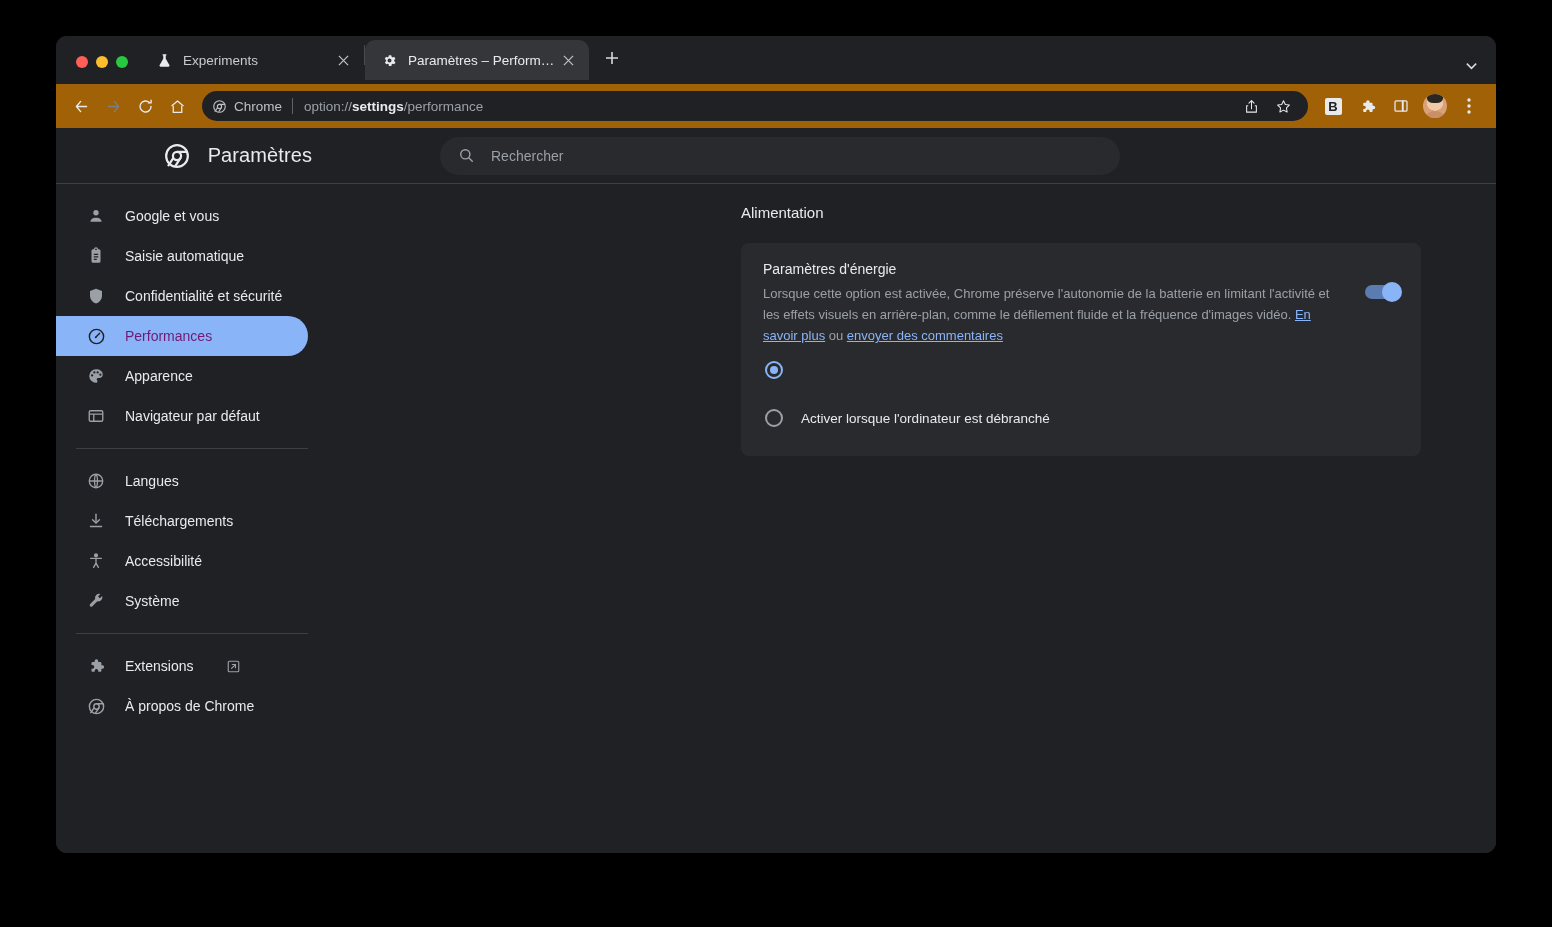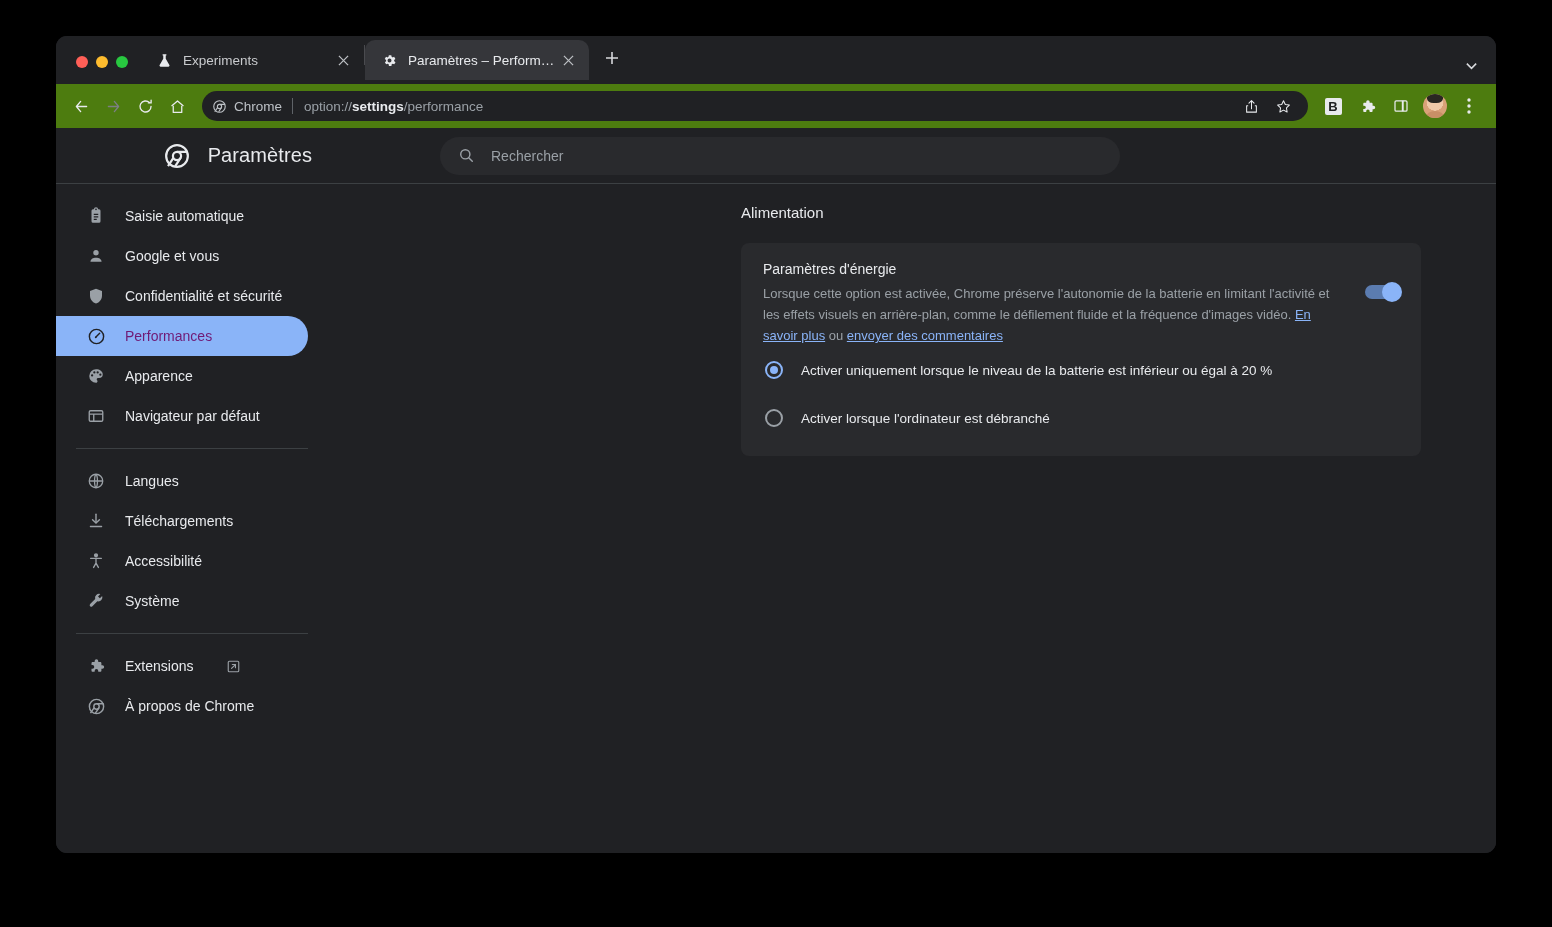--- a/index.html
+++ b/index.html
@@ -95,21 +95,21 @@
     margin-left: auto;
     display: flex;
     align-items: center;
     padding: 0 18px 12px 0;
     color: #d7d9dc;
   }
 
   
   .toolbar {
     height: 44px;
-    background: #4d7c0f;
+    background: #a16207;
     display: flex;
     align-items: center;
     padding: 0 12px 0 10px;
     gap: 2px;
   }
   .tbtn {
     width: 30px; height: 30px;
     display: flex; align-items: center; justify-content: center;
     border-radius: 50%;
     color: #e8eaed;
@@ -467,33 +467,33 @@
     </div>
 
     <div class="body-row">
 
       <nav class="sidebar">
 
         <div class="nav-group">
           <div class="nav-item">
             <span class="ico">
               <svg width="18" height="18" viewBox="0 0 24 24" fill="currentColor">
-                  <path d="M16 3h-1.2a2.8 2.8 0 0 0-5.6 0H8a2 2 0 0 0-2 2v14a2 2 0 0 0 2 2h8a2 2 0 0 0 2-2V5a2 2 0 0 0-2-2zm-4-.9a1.1 1.1 0 1 1 0 2.2 1.1 1.1 0 0 1 0-2.2zM9 9h6v1.6H9zm0 3.4h6V14H9zm0 3.4h4v1.6H9z"></path>
-                </svg>
-            </span>
-            <span>Saisie automatique</span>
-          </div>
-          <div class="nav-item">
-            <span class="ico">
-              <svg width="18" height="18" viewBox="0 0 24 24" fill="currentColor">
                   <circle cx="12" cy="7.6" r="3.6"></circle>
                   <path d="M4.6 19.6c0-3.4 3.3-5.4 7.4-5.4s7.4 2 7.4 5.4z"></path>
                 </svg>
             </span>
             <span>Google et vous</span>
+          </div>
+          <div class="nav-item">
+            <span class="ico">
+              <svg width="18" height="18" viewBox="0 0 24 24" fill="currentColor">
+                  <path d="M16 3h-1.2a2.8 2.8 0 0 0-5.6 0H8a2 2 0 0 0-2 2v14a2 2 0 0 0 2 2h8a2 2 0 0 0 2-2V5a2 2 0 0 0-2-2zm-4-.9a1.1 1.1 0 1 1 0 2.2 1.1 1.1 0 0 1 0-2.2zM9 9h6v1.6H9zm0 3.4h6V14H9zm0 3.4h4v1.6H9z"></path>
+                </svg>
+            </span>
+            <span>Saisie automatique</span>
           </div>
           <div class="nav-item">
             <span class="ico">
               <svg width="18" height="18" viewBox="0 0 24 24" fill="currentColor">
                   <path d="M12 2.2l8 3v6.1c0 5-3.4 9.6-8 10.6-4.6-1-8-5.6-8-10.6V5.2z"></path>
                 </svg>
             </span>
             <span>Confidentialité et sécurité</span>
           </div>
           <div class="nav-item selected">
@@ -605,21 +605,20 @@
               <div class="card-title">Paramètres d'énergie</div>
               <div class="card-desc"><span>Lorsque cette option est activée, Chrome préserve l'autonomie de la batterie en limitant l'activité et les effets visuels en arrière-plan, comme le défilement fluide et la fréquence d'images vidéo. </span><a href="#">En savoir plus</a><span> ou </span><a href="#">envoyer des commentaires</a></div>
             </div>
             <div class="toggle">
               <span class="knob"></span>
             </div>
           </div>
 
           <div class="radio-row">
             <span class="radio checked"></span>
-            <span class="radio-label">Activer uniquement lorsque le niveau de la batterie est inférieur ou égal à 20 %</span>
           </div>
           <div class="radio-row">
             <span class="radio"></span>
             <span class="radio-label">Activer lorsque l'ordinateur est débranché</span>
           </div>
         </section>
       </main>
     </div>
   </div>
 </div>

